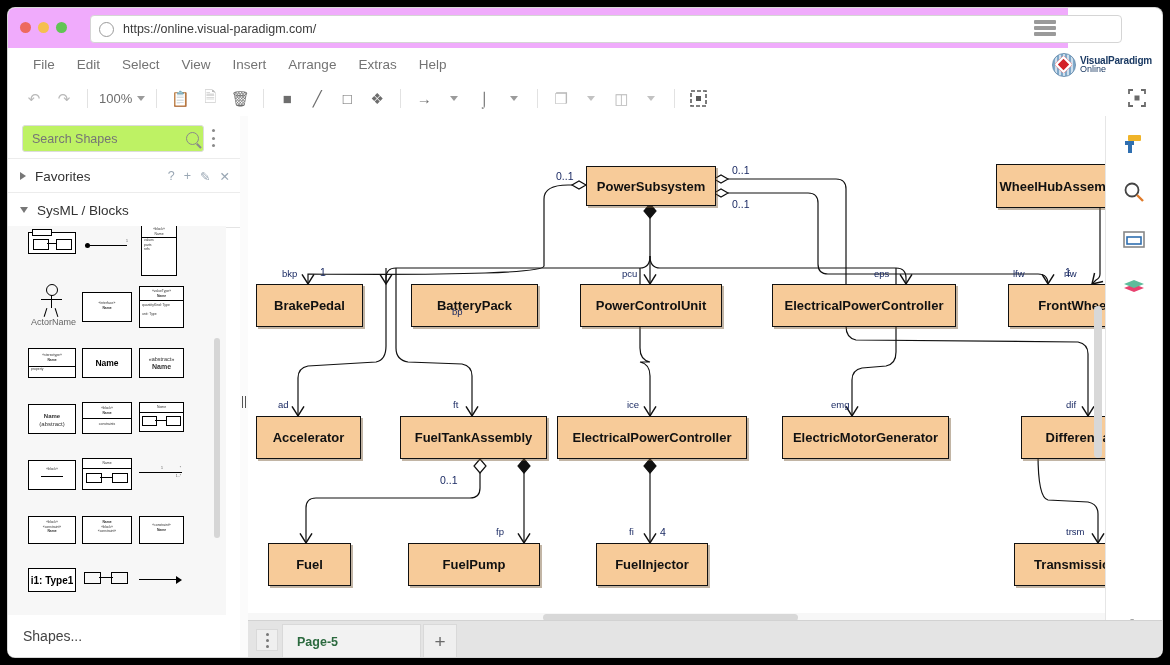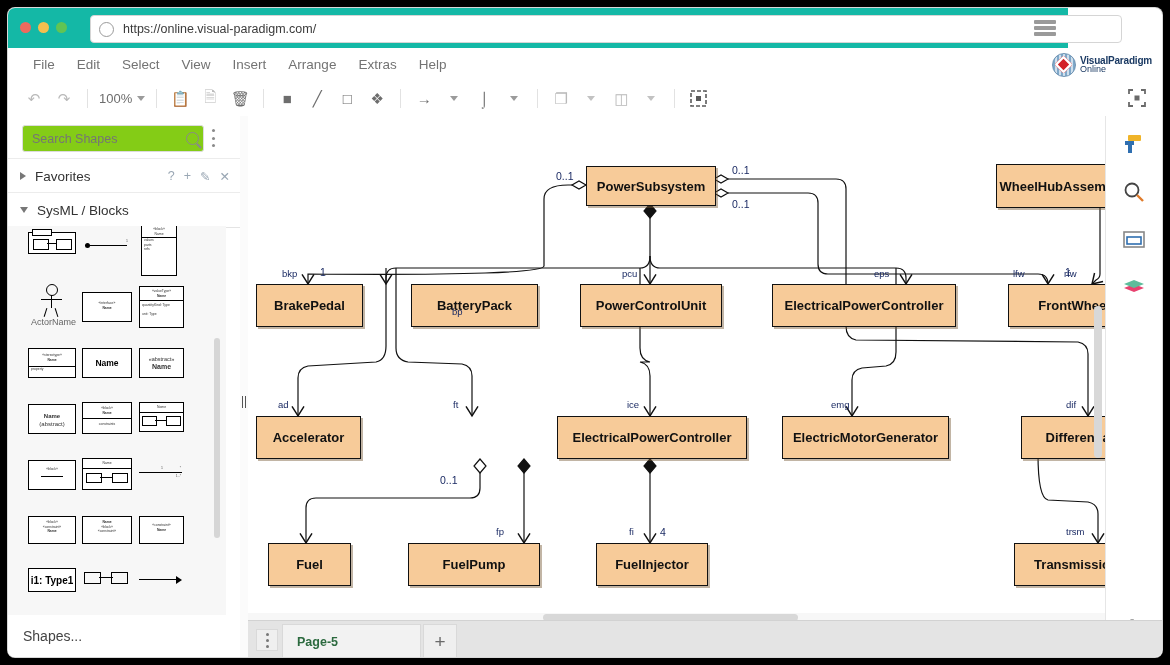--- a/index.html
+++ b/index.html
@@ -1,20 +1,20 @@
 <!DOCTYPE html>
 <html><head>
 <meta charset="utf-8">
 <style>
   html,body{margin:0;padding:0;background:#000;}
   body{width:1170px;height:665px;overflow:hidden;font-family:"Liberation Sans",sans-serif;}
   .app{position:absolute;left:8px;top:8px;width:1154px;height:649px;background:#fff;border-radius:7px;overflow:hidden;box-shadow:0 0 0 1px #d8d8d8;}
 
   
-  .chrome{position:absolute;left:0;top:0;width:1060px;height:40px;background:#14b8a6;}
+  .chrome{position:absolute;left:0;top:0;width:1060px;height:40px;background:#f0abfc;}
   .dots{position:absolute;left:12px;top:14px;display:flex;gap:7px;}
   .dot{width:11px;height:11px;border-radius:50%;}
   .dot.r{background:#ed6a5e;} .dot.y{background:#f5bf4f;} .dot.g{background:#61c454;}
   .urlbar{position:absolute;left:82px;top:7px;width:1030px;height:26px;background:#fff;border:1px solid #d5d5d5;border-radius:4px;display:flex;align-items:center;}
   .url-ico{margin-left:8px;width:13px;height:13px;border:1.6px solid #9a9a9a;border-radius:50%;}
   .url-txt{margin-left:9px;font-size:12.5px;color:#3a3a3a;}
   .hamburger{position:absolute;right:12px;top:12px;width:22px;height:16px;display:flex;flex-direction:column;justify-content:space-between;}
   .hamburger i{display:block;height:4px;background:#9a9a9a;border-radius:1px;}
 
   
@@ -38,21 +38,21 @@
   .tb.dark{color:#6d6d6d;}
   .tbsep{width:1px;height:19px;background:#e2e2e2;margin:0 7px;}
   .zoomlbl{font-size:13px;color:#6d6d6d;padding:0 2px;display:flex;align-items:center;gap:5px;}
   .caret{width:0;height:0;border-left:4px solid transparent;border-right:4px solid transparent;border-top:5px solid #9b9b9b;}
   .caret.lt{border-top-color:#c2c2c2;}
   .fitbtn{position:absolute;right:14px;top:6px;width:22px;height:22px;}
 
   
   .lpanel{position:absolute;left:0;top:108px;width:232px;height:541px;background:#fff;border-right:1px solid #dedede;}
   .searchwrap{position:absolute;left:0;top:0;width:232px;height:42px;background:#fff;}
-  .searchbox{position:absolute;left:14px;top:9px;width:180px;height:25px;border:1px solid #dcdcdc;border-radius:3px;background:#84cc16;display:flex;align-items:center;gap:12px;}
+  .searchbox{position:absolute;left:14px;top:9px;width:180px;height:25px;border:1px solid #dcdcdc;border-radius:3px;background:#bef264;display:flex;align-items:center;gap:12px;}
   .searchbox input{border:0;outline:0;font-size:12.5px;color:#555;margin-left:7px;width:138px;background:transparent;font-family:"Liberation Sans",sans-serif;}
   .mag{width:11px;height:11px;border:1.6px solid #8a8a8a;border-radius:50%;position:relative;margin-left:2px;}
   .mag::after{content:"";position:absolute;right:-4px;bottom:-3px;width:6px;height:1.6px;background:#8a8a8a;transform:rotate(45deg);}
   .kebab{position:absolute;left:203px;top:13px;width:4px;height:18px;display:flex;flex-direction:column;justify-content:space-between;align-items:center;}
   .kebab i{width:3px;height:3px;border-radius:50%;background:#8a8a8a;display:block;}
 
   .sect{position:absolute;left:0;width:232px;height:34px;border-top:1px solid #ececec;border-bottom:1px solid #ececec;background:#fff;display:flex;align-items:center;}
   .sect.fav{top:42px;} .sect.blk{top:76px;border-bottom:1px solid #e4e4e4;}
   .tri{width:0;height:0;margin-left:12px;}
   .tri.right{border-top:4.5px solid transparent;border-bottom:4.5px solid transparent;border-left:6px solid #777;}
@@ -428,20 +428,23 @@
           <span>PowerControlUnit</span>
         </div>
       <div class="node" style="left:524px;top:168px;width:182px;height:41px;">
           <span>ElectricalPowerController</span>
         </div>
       <div class="node" style="left:760px;top:168px;width:130px;height:41px;">
           <span>FrontWheel</span>
         </div>
       <div class="node" style="left:8px;top:300px;width:103px;height:41px;">
           <span>Accelerator</span>
+        </div>
+      <div class="node" style="left:152px;top:300px;width:145px;height:41px;">
+          <span>FuelTankAssembly</span>
         </div>
       <div class="node" style="left:309px;top:300px;width:188px;height:41px;">
           <span>ElectricalPowerController</span>
         </div>
       <div class="node" style="left:534px;top:300px;width:165px;height:41px;">
           <span>ElectricMotorGenerator</span>
         </div>
       <div class="node" style="left:773px;top:300px;width:115px;height:41px;">
           <span>Differential</span>
         </div>

